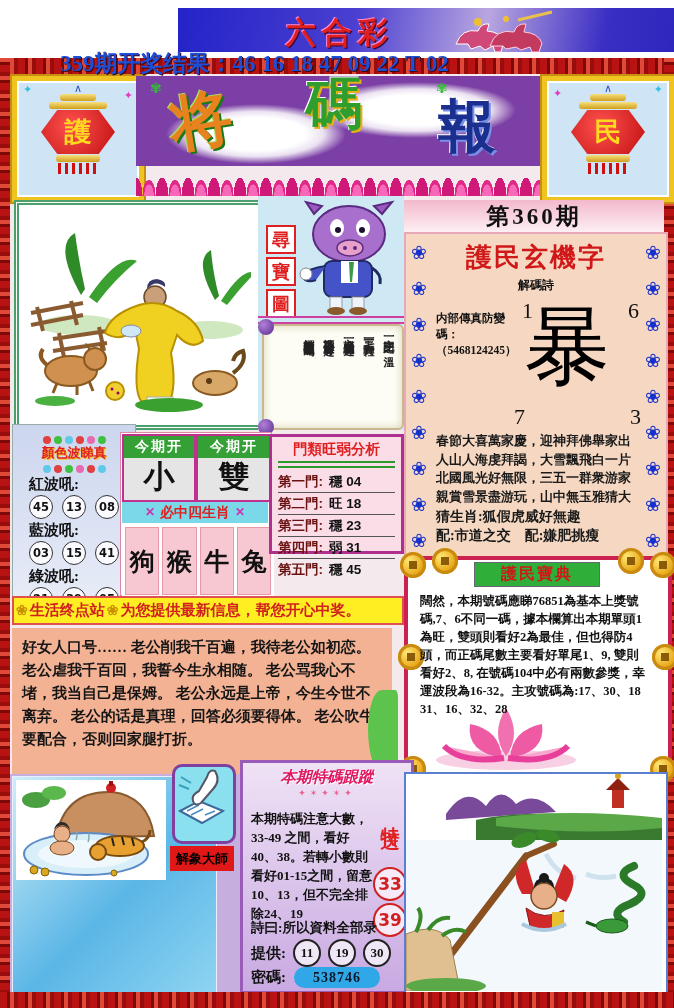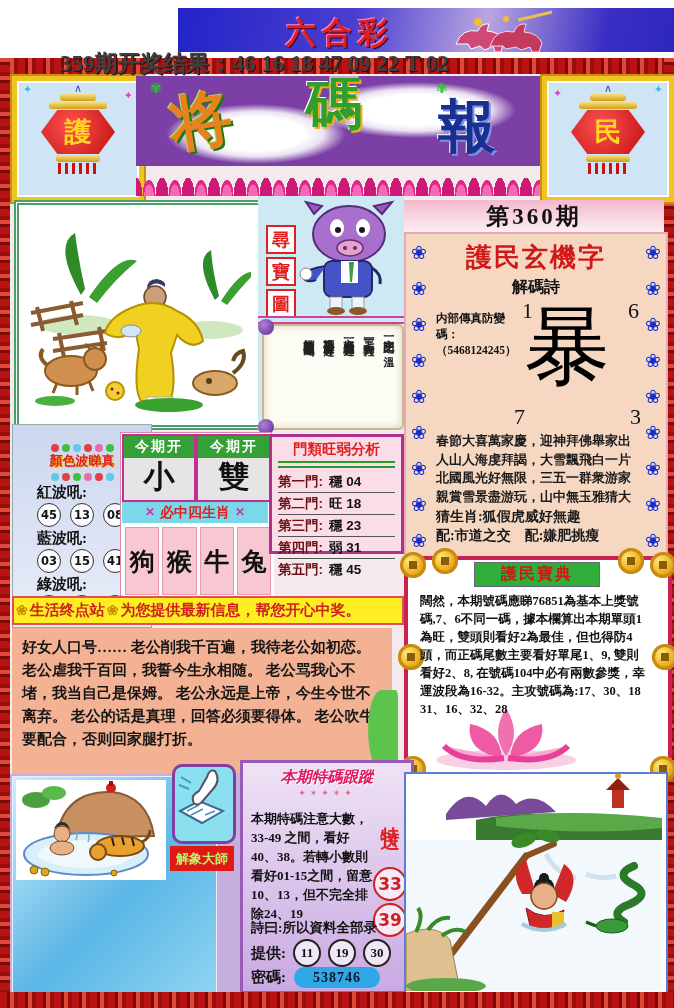--- a/index.html
+++ b/index.html
@@ -10,21 +10,21 @@
 
   
   .masthead{left:178px;top:8px;width:592px;height:44px;
     background:linear-gradient(100deg,#2323c8 0%,#4a3fd0 30%,#b9a6e0 52%,#3a2ec4 72%,#1d1db5 100%);}
   .brand{left:108px;top:5px;font-size:30px;font-weight:bold;color:#e02020;letter-spacing:6px;
     text-shadow:1px 1px 0 #30083a,-1px -1px 0 #f8c;}
   .english{right:6px;bottom:3px;font-size:9px;color:#e8e8f8;letter-spacing:2px}
   .logo{right:28px;top:6px;width:58px;height:28px}
   .logo i{position:absolute;width:24px;height:24px;border:5px solid #9adcf0;border-radius:50%;background:#2a2ac0}
   .logo i.b{left:18px}
-  .result-line{left:60px;top:48px;font-size:23px;font-weight:bold;color:#404040;z-index:9;
+  .result-line{left:60px;top:48px;font-size:23px;font-weight:bold;color:#1d4ed8;z-index:9;
     font-family:"Liberation Serif",serif;text-shadow:1px 1px 0 #40060a;white-space:nowrap}
 
   
   .lace{background:
     repeating-linear-gradient(90deg,#b81212 0 7px,#7d0808 7px 10px,#e04838 10px 14px,#9a0d0d 14px 18px);}
   .laceV{background:
     repeating-linear-gradient(0deg,#b81212 0 7px,#7d0808 7px 10px,#e04838 10px 14px,#9a0d0d 14px 18px);}
   .content-bg{left:10px;top:74px;width:654px;height:918px;background:#f4e9ec}
 
   
@@ -68,41 +68,41 @@
 
   .issue-bar{left:404px;top:200px;width:260px;height:32px;
     background:linear-gradient(180deg,#f3b9cc,#fdeff3);display:flex;align-items:center;justify-content:center;
     font-size:23px;font-weight:bold;letter-spacing:3px;color:#111}
 
   .xuanji{left:404px;top:232px;width:260px;height:322px;background:#f6d8c2;border:2px solid #e8a8b8}
   .fl-col{position:absolute;top:0;bottom:0;width:26px;color:#1530cc;font-size:19px;line-height:36px;
     text-align:center;overflow:hidden}
   .xj-title{margin-top:6px;text-align:center;color:#d01818;font-size:26px;font-weight:bold;
     font-family:"Liberation Serif",serif;letter-spacing:2px}
-  .xj-sub{text-align:center;font-size:16px;font-weight:bold;margin-top:2px;font-family:"Liberation Serif",serif}
+  .xj-sub{text-align:center;font-size:12px;font-weight:bold;margin-top:2px;font-family:"Liberation Serif",serif}
   .fax{position:absolute;left:30px;top:76px;width:86px;font-size:11.5px;font-weight:bold;
     font-family:"Liberation Serif",serif;line-height:16px}
   .bignum{position:absolute;font-size:22px;font-family:"Liberation Serif",serif;color:#111}
   .bigchar{position:absolute;left:118px;top:70px;font-size:86px;font-family:"Liberation Serif",serif;color:#000;line-height:1}
   .xj-poem{position:absolute;left:30px;top:198px;width:204px;font-size:13px;font-weight:bold;
     font-family:"Liberation Serif",serif;line-height:18.5px;color:#1a1a1a}
 
   .baodian{left:404px;top:556px;width:260px;height:214px;background:#fff;border:4px solid #cc2050;border-radius:6px}
   .bd-head{position:absolute;left:66px;top:2px;width:124px;height:23px;background:#2fae3a;border:1px solid #667;
     display:flex;align-items:center;justify-content:center;color:#d01818;font-weight:bold;font-size:16px;
     font-family:"Liberation Serif",serif;letter-spacing:2px}
   .bd-body{position:absolute;left:12px;top:32px;width:230px;font-size:12.5px;font-weight:bold;
     font-family:"Liberation Serif",serif;line-height:18px;z-index:2}
   .coin{position:absolute;width:26px;height:26px;border-radius:50%;
     background:radial-gradient(circle at 35% 35%,#ffe878,#e8a818 60%,#9a6206);box-shadow:inset 0 0 0 3px #c88a10}
   .coin i{position:absolute;left:9px;top:9px;width:8px;height:8px;background:#8a5c08}
   .illoBR{left:404px;top:772px;width:260px;height:221px;border:2px solid #5a7fd0;background:#fff}
 
   .sebo{left:12px;top:424px;width:106px;height:170px;background:linear-gradient(180deg,#ccd6ee,#e9edf8);
-    border:1px solid #9aa;padding:16px}
+    border:1px solid #9aa;padding:8px}
   .balls{display:flex;justify-content:center;gap:3px;margin-top:3px}
   .balls i{width:8px;height:8px;border-radius:50%}
   .sebo-title{text-align:center;color:#e02020;font-size:13px;font-weight:bold;font-family:"Liberation Serif",serif;
     text-shadow:1px 1px 0 #f8c020}
   .sebo-label{font-size:15px;font-weight:bold;font-family:"Liberation Serif",serif;margin:2px 0 1px 8px}
   .numrow{display:flex;justify-content:center;gap:9px}
   .numball{width:22px;height:22px;border-radius:50%;border:1.5px solid #333;background:#fafaff;
     display:flex;align-items:center;justify-content:center;font-size:11.5px;font-weight:bold}
 
   .white-mid{left:120px;top:432px;width:150px;height:162px;background:#fff;border:1px solid #d8a}
@@ -130,21 +130,21 @@
   .flower{color:#c89000;margin:0 2px;font-size:14px}
 
   .essay{left:12px;top:628px;width:380px;height:146px;background:#f4b294;color:#161616;box-sizing:border-box;
     padding:8px 10px;font-size:15px;font-weight:bold;font-family:"Liberation Serif",serif;line-height:23px}
   .green-blob{left:368px;top:690px;width:30px;height:86px;background:#5cc44c;border-radius:50% 10% 10% 60%}
 
   .bottom-bg{left:10px;top:774px;width:654px;height:218px;background:#c6aede}
   .left-blue{left:12px;top:776px;width:203px;height:216px;background:linear-gradient(135deg,#cdeef8,#5ab6e6 55%,#8fd4f2);border:1px solid #eef}
   .illoBL{left:16px;top:780px;width:150px;height:100px;background:#fff}
   .hand-icon{left:172px;top:764px;width:58px;height:74px;background:#8ae0ee;border:3px solid #8040a0;border-radius:10px}
-  .jx-banner{left:170px;top:846px;width:64px;height:25px;background:#e01818;color:#bef264;display:flex;
+  .jx-banner{left:170px;top:846px;width:64px;height:25px;background:#e01818;color:#000000;display:flex;
     align-items:center;justify-content:center;font-size:13px;font-weight:bold;font-family:"Liberation Serif",serif}
 
   .tema{left:240px;top:760px;width:174px;height:234px;background:linear-gradient(180deg,#efe2f5,#c9a9e2);
     border:3px solid #9a5ab8;box-sizing:border-box}
   .tema-title{margin-top:4px;text-align:center;color:#e01860;font-size:15.5px;font-weight:bold;font-style:italic;
     font-family:"Liberation Serif",serif;text-shadow:1px 1px 0 #fff}
   .tema-body{position:absolute;left:8px;top:46px;width:124px;font-size:13px;font-weight:bold;
     font-family:"Liberation Serif",serif;line-height:19px}
   .tesong{position:absolute;right:8px;top:48px;writing-mode:vertical-rl;text-orientation:upright;color:#e02020;
     font-size:19px;font-weight:bold;letter-spacing:6px;font-family:"Liberation Serif",serif}

